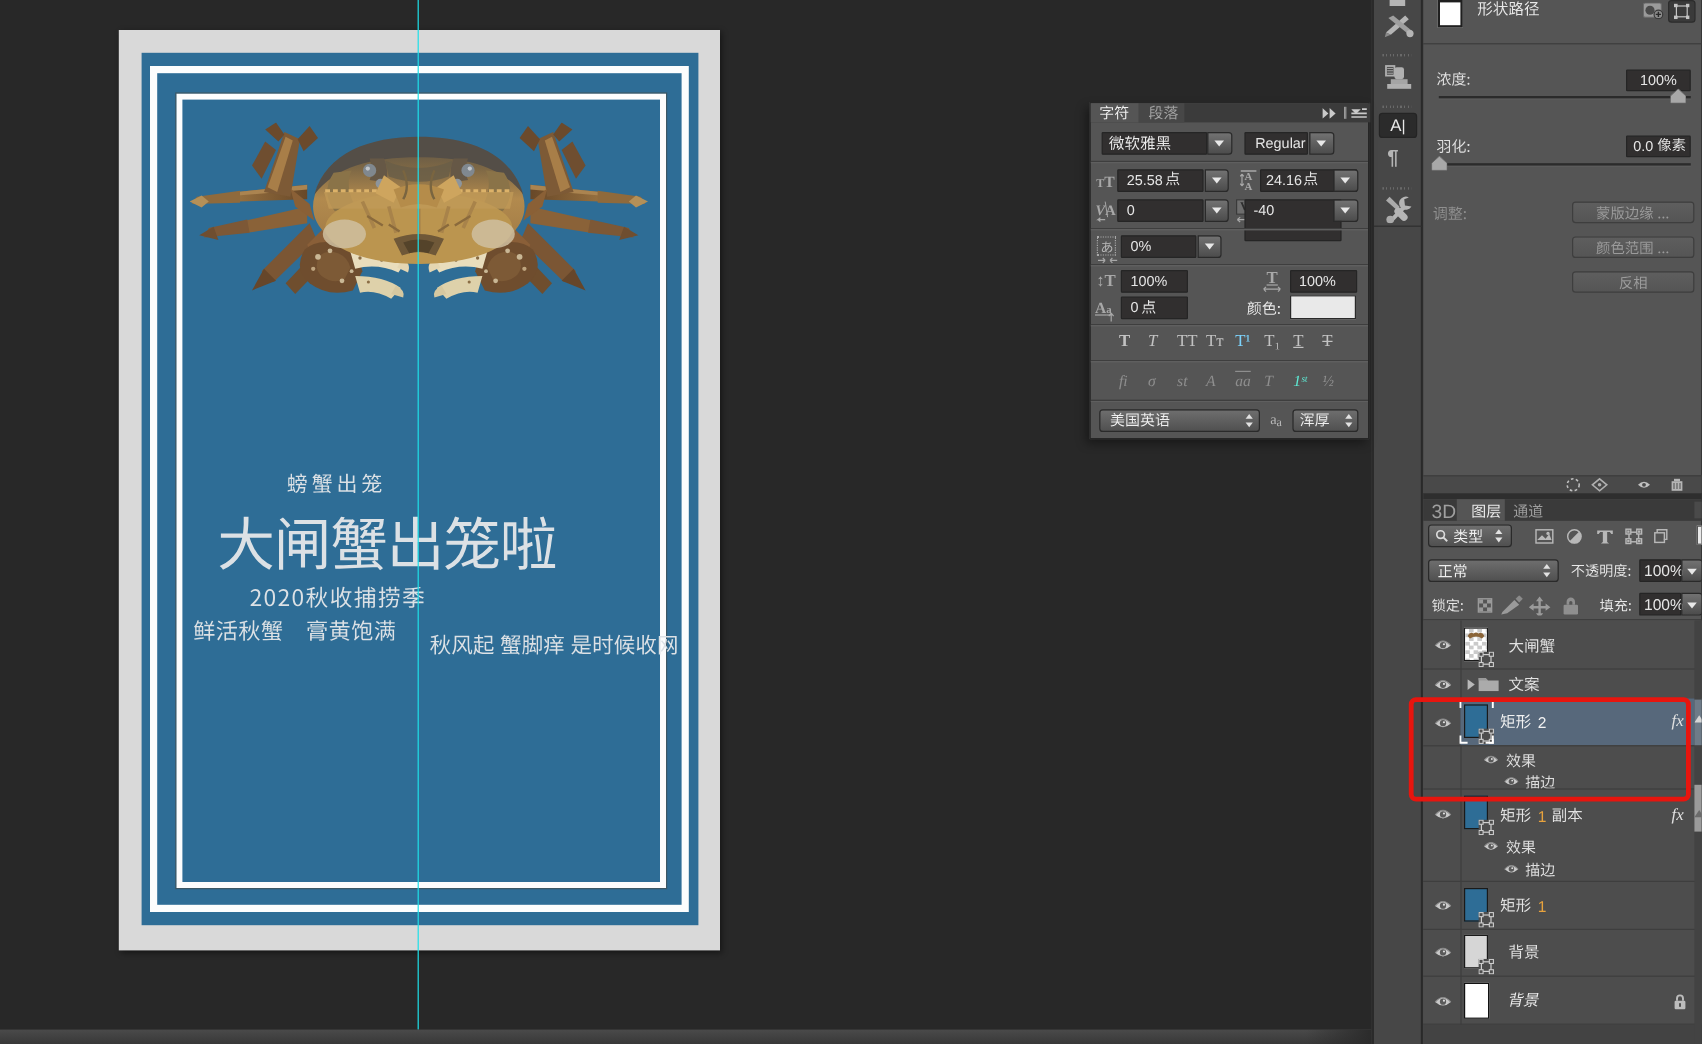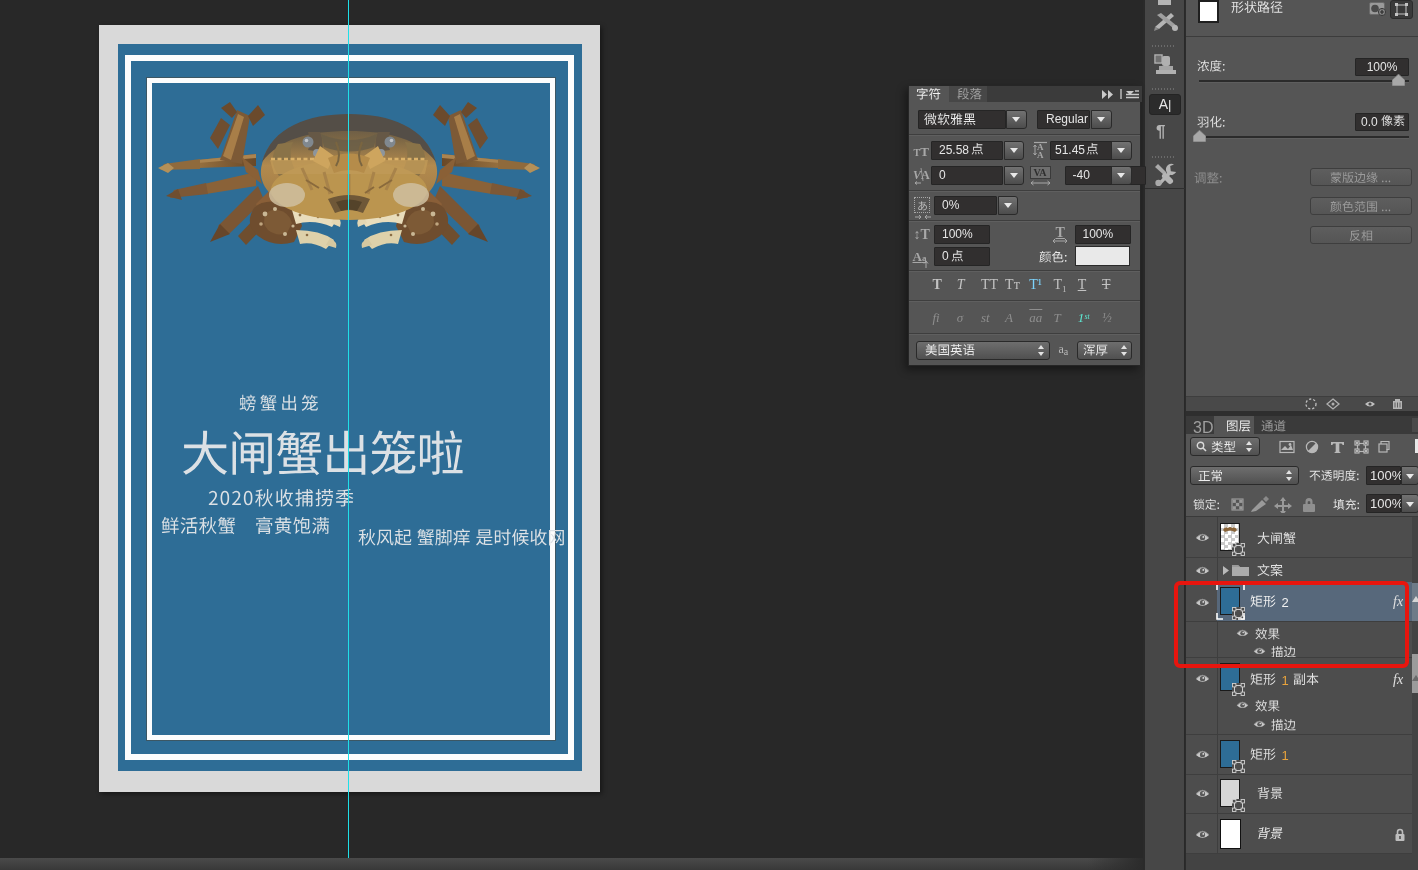--- a/index.html
+++ b/index.html
@@ -697,21 +697,21 @@
     <div class="abtn" style="left:95px;top:55px;width:20px;height:19px"></div>
     <svg class="abs" style="left:124px;top:55px" width="16" height="19" viewBox="0 0 16 19">
 <g fill="#a8a8a8" font-family="Liberation Serif" font-weight="bold">
 <text x="4" y="9" font-size="9">A</text>
         <text x="4" y="17" font-size="9">A</text>
 <path d="M1 1.5h13" stroke="#a8a8a8" stroke-width="1.2"></path>
 <path d="M2 4 v10 M2 4 l-1.5 2 M2 4 l1.5 2 M2 14 l-1.5 -2 M2 14 l1.5 -2" stroke="#a8a8a8" stroke-width="1"></path>
       </g>
     </svg>
     <div class="ibox" style="left:141.5px;top:55px;width:81px;height:19px;line-height:17px">
-      <span style="position:absolute;left:4px">51.45</span>
+      <span style="position:absolute;left:4px">24.16</span>
     </div>
     <svg class="t" style="left:177.0px;top:55.0px;" width="14.5" height="16.2">
       <g fill="#eaeaea">
         <use href="#g70B9" transform="translate(0.0 12.5) scale(0.05)"></use>
       </g>
     </svg>
     <div class="abtn" style="left:202px;top:55px;width:21px;height:19px"></div>
     <svg class="abs" style="left:4px;top:81px" width="18" height="18" viewBox="0 0 18 18">
 <g fill="#a8a8a8" font-family="Liberation Serif" font-weight="bold">
 <text x="0" y="12" font-size="12" font-style="italic">V</text>
@@ -721,21 +721,21 @@
       </g>
     </svg>
     <div class="ibox" style="left:22.5px;top:80px;width:72px;height:19px;line-height:17px">
       <span style="position:absolute;left:7px">0</span>
     </div>
     <div class="abtn" style="left:95px;top:80px;width:20px;height:19px"></div>
     <div class="abs" style="left:121px;top:80px;width:21px;height:13px;background:#6e6e6e;border:1px solid #3a3a3a;color:#2e2e2e;font-size:10px;font-weight:bold;font-family:'Liberation Serif',serif;text-align:center;line-height:12px">VA</div>
 <svg class="abs" style="left:121px;top:94px" width="21" height="6">
       <path d="M1 3 h19 M1 3 l2.5 -2 M1 3 l2.5 2 M20 3 l-2.5 -2 M20 3 l-2.5 2" stroke="#a8a8a8" stroke-width="1" fill="none"></path>
     </svg>
-    <div class="ibox" style="left:156px;top:80px;width:81px;height:19px;line-height:17px">
+    <div class="ibox" style="left:128px;top:80px;width:81px;height:35px;line-height:17px">
       <span style="position:absolute;left:7px">-40</span>
     </div>
     <div class="abtn" style="left:202px;top:80px;width:21px;height:19px"></div>
     <div class="sep" style="top:104.5px"></div>
     <div class="abs" style="left:5px;top:111px;width:16px;height:16px;border:1px dotted #a8a8a8"></div>
     <svg class="t" style="left:8.0px;top:113.5px;" width="13.0" height="14.3">
       <g fill="#b8b8b8">
         <use href="#g3042" transform="translate(0.0 11.0) scale(0.044)"></use>
       </g>
     </svg>

